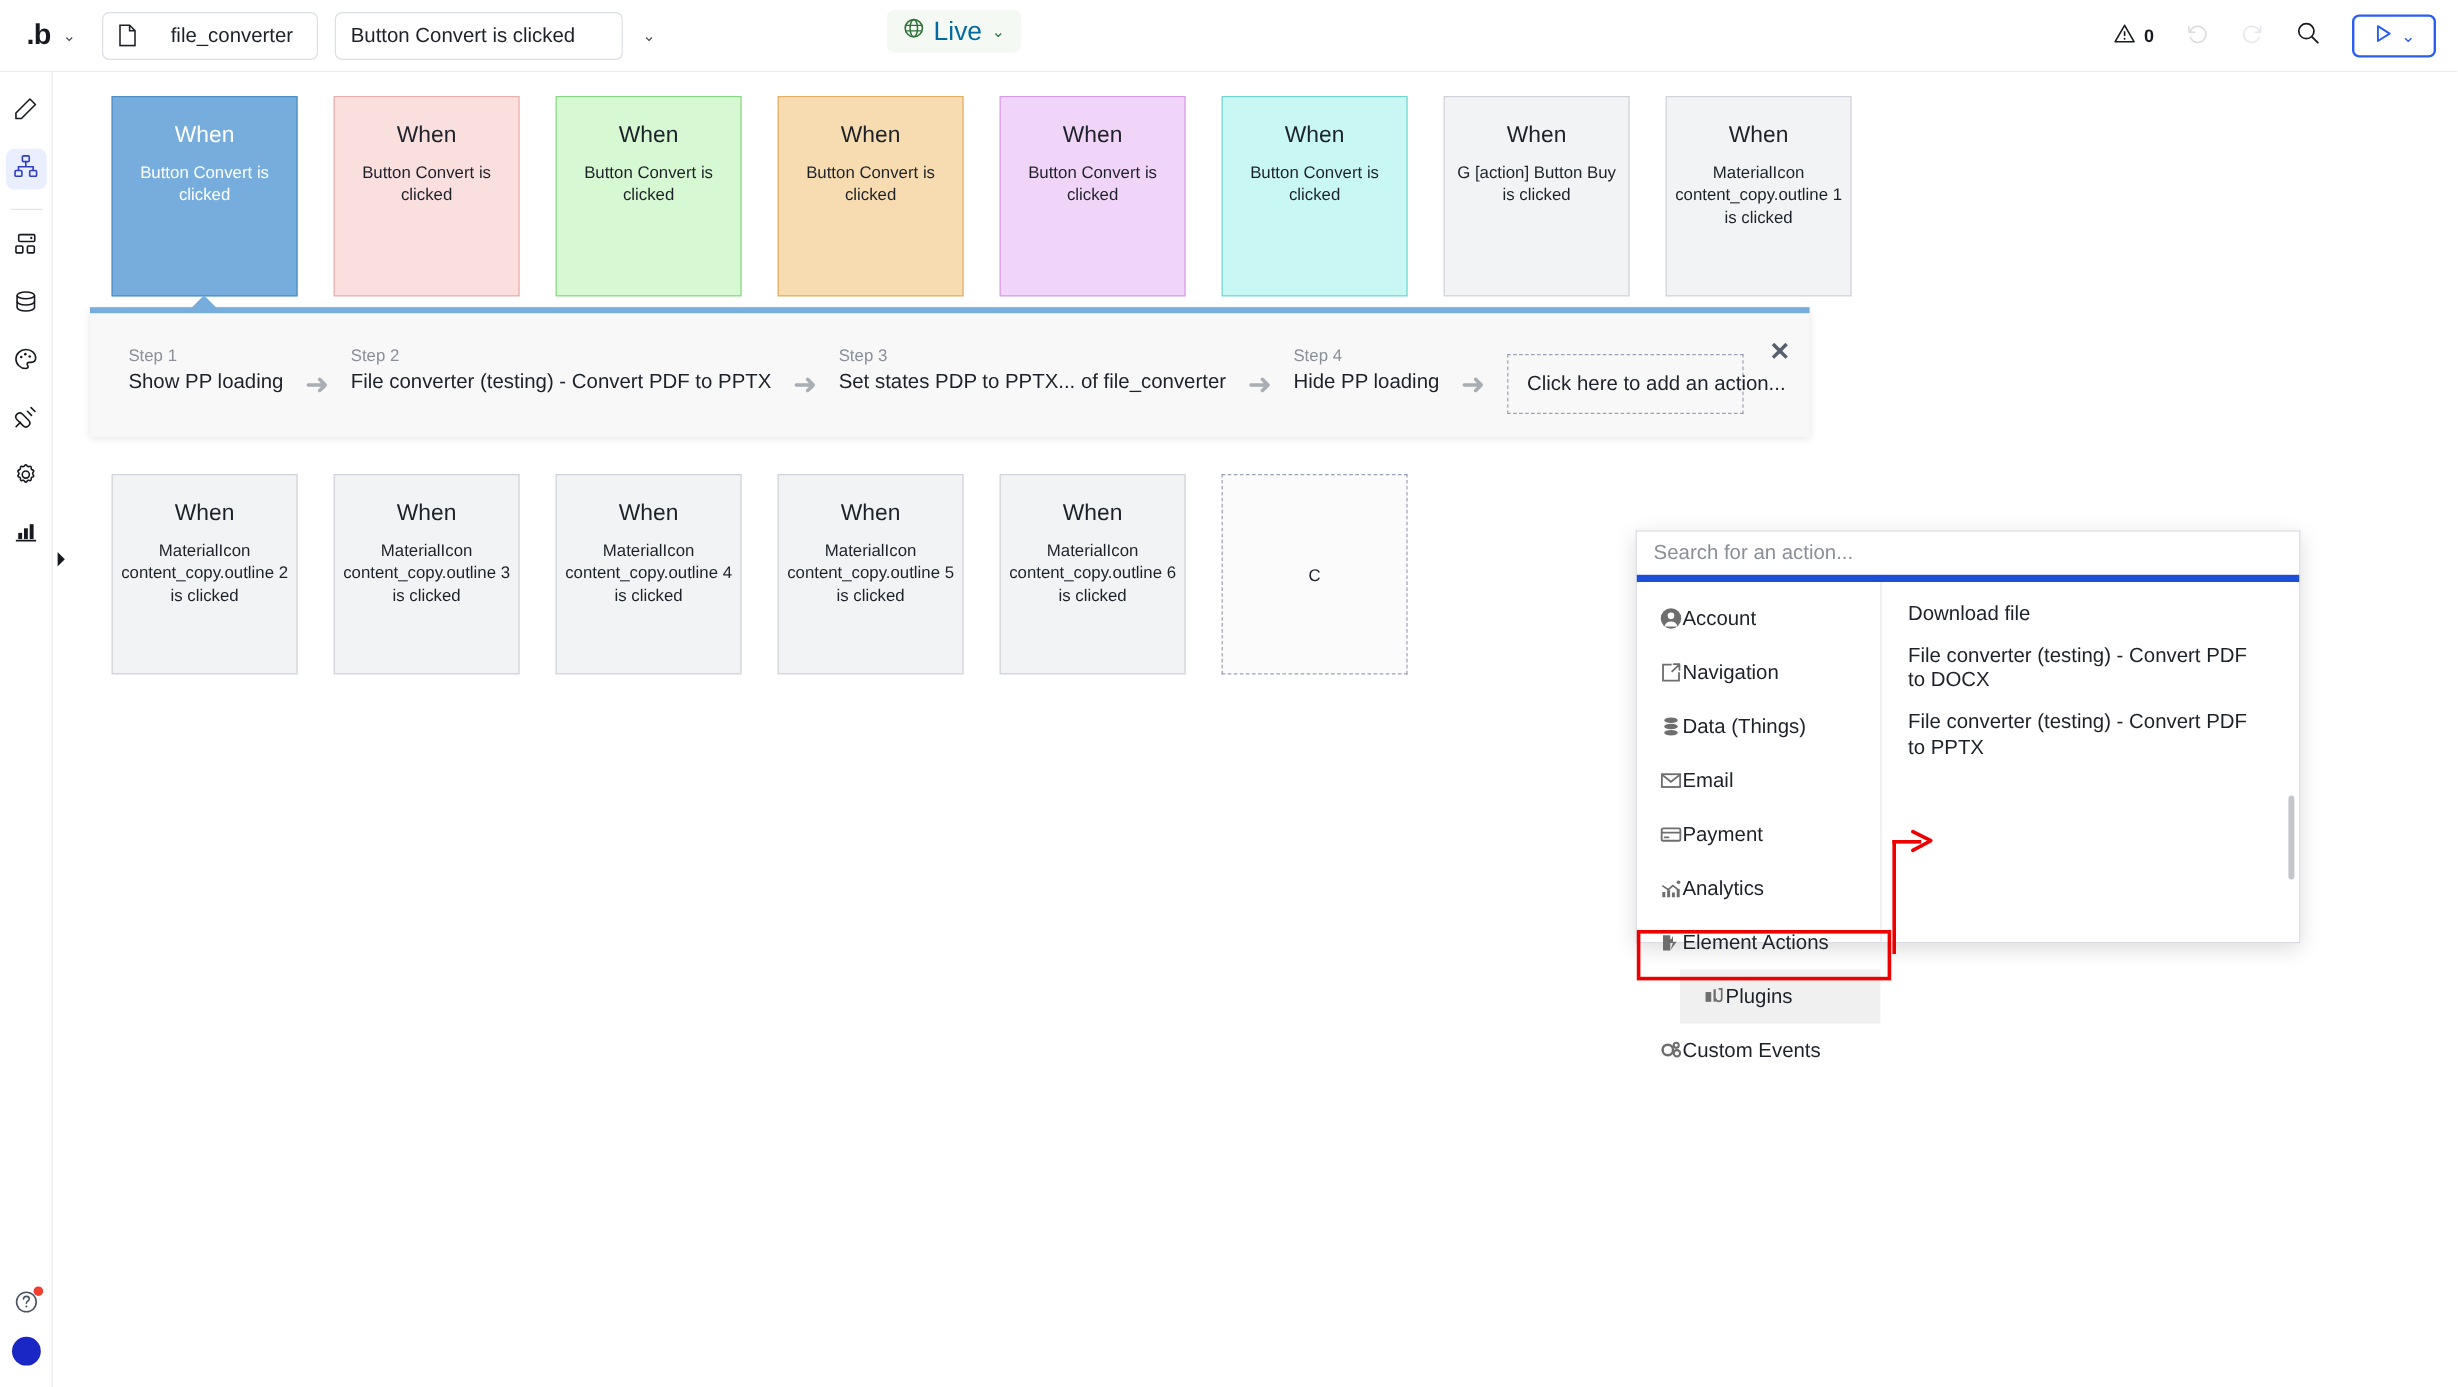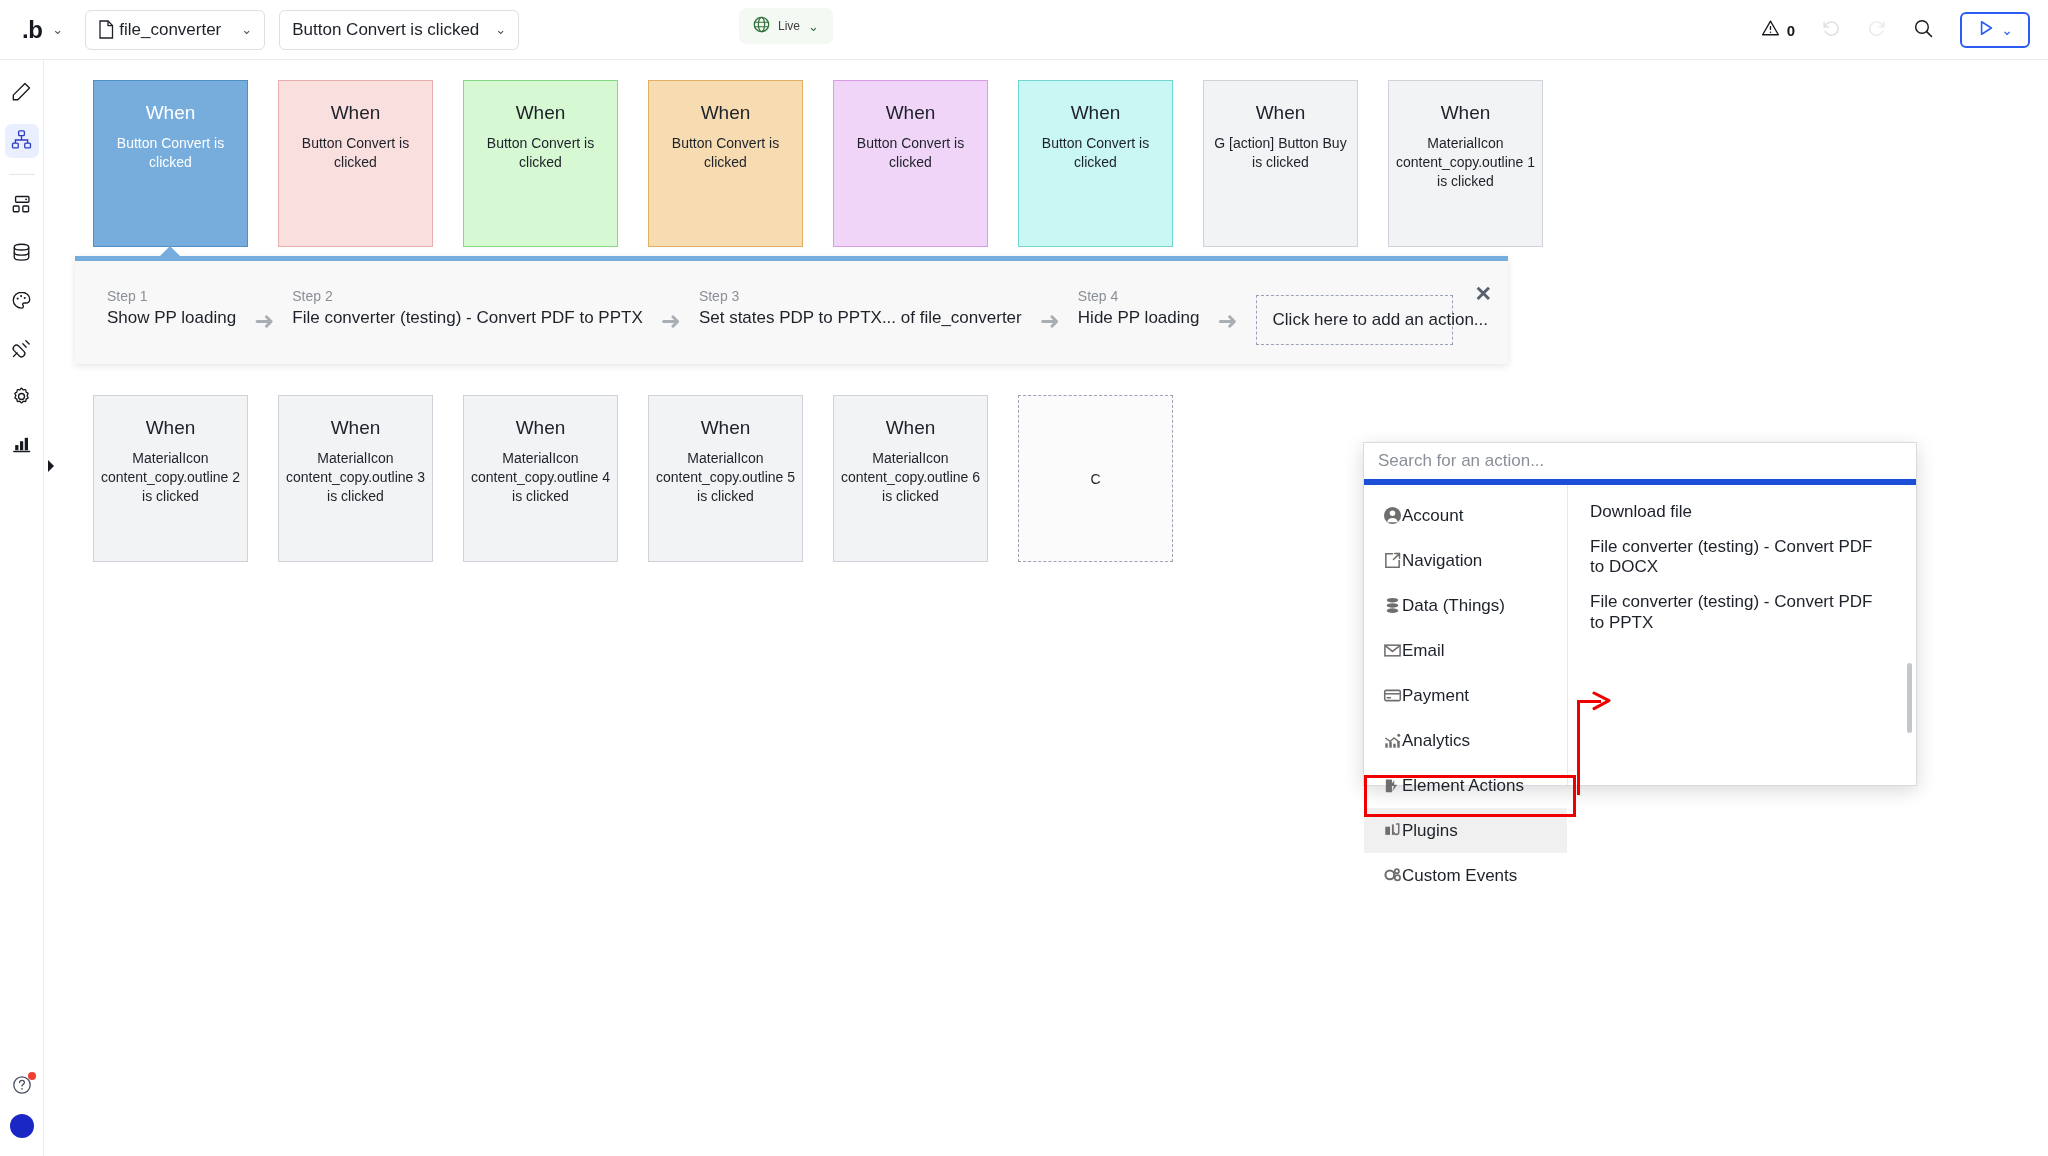--- a/index.html
+++ b/index.html
@@ -20,37 +20,37 @@
   .brand {
     display: flex; align-items: center; gap: 10px;
     margin-left: 22px; margin-right: 22px;
   }
   .brand-logo { font-size: 24px; font-weight: 700; color: #16191f; line-height: 1; letter-spacing: -0.5px; }
   .chev { color: #4a5160; font-size: 13px; line-height: 1; }
 
   .select-box {
     height: 40px; border: 1px solid #dcdfe5; border-radius: 6px;
     background: #fff; display: flex; align-items: center;
-    padding: 0 12px; gap: 5px; cursor: pointer; position: relative;
+    padding: 0 12px; gap: 28px; cursor: pointer; position: relative;
   }
   .select-box .lbl { font-size: 17px; color: #1d2129; white-space: nowrap; }
   .select-box .sp { flex: 1 1 auto; }
   .sel-app { width: 180px; }
   .sel-event { width: 240px; margin-left: 14px; }
 
   .doc-icon { width: 16px; height: 19px; position: relative; flex: 0 0 auto; }
   .doc-icon svg { display: block; }
 
   .live-btn {
     position: absolute; left: 739px; top: 8px;
     height: 36px; padding: 0 14px; border-radius: 7px;
     background: #f4f9f4; display: flex; align-items: center; gap: 8px;
     cursor: pointer;
   }
-  .live-btn .lbl { color: #404040; font-size: 12px; }
+  .live-btn .lbl { color: #0369a1; font-size: 22px; }
   .live-btn .chev { color: #30713a; }
 
   .topright {
     position: absolute; right: 18px; top: 0; height: 60px;
     display: flex; align-items: center; gap: 26px;
   }
   .warn-group { display: flex; align-items: center; gap: 7px; cursor: pointer; }
   .warn-count { font-size: 15px; font-weight: 700; color: #16191f; }
   .icon-btn { cursor: pointer; display: flex; align-items: center; justify-content: center; }
   .icon-btn.disabled { opacity: 0.32; cursor: default; }
@@ -171,21 +171,21 @@
   .popup-search input::placeholder { color: #8a8f98; }
   .popup-body { flex: 1; display: flex; min-height: 0; }
   .cat-col {
     width: 204px; border-right: 1px solid #e6e8eb; padding-top: 8px;
     position: relative;
   }
   .cat-item {
     height: 45px; display: flex; align-items: center; gap: 0;
     padding-left: 18px; cursor: pointer; position: relative;
   }
-  .cat-item.hl { background: #f0f0f0; }
+  .cat-item.hl { background: #f0f0f0; margin-left: 36px; }
   .cat-item .lbl { font-size: 17px; color: #1d2129; white-space: nowrap; }
   .cat-ico { width: 20px; height: 20px; flex: 0 0 auto; display: flex; align-items: center; justify-content: center; }
 
   .act-col { flex: 1; overflow: hidden; position: relative; padding: 10px 0 0 0; }
   .act-item {
     padding: 7px 28px 7px 22px; font-size: 17px; color: #1d2129;
     line-height: 1.22; cursor: pointer;
   }
   .act-scroll {
     position: absolute; right: 4px; top: 178px; width: 5px; height: 70px;

